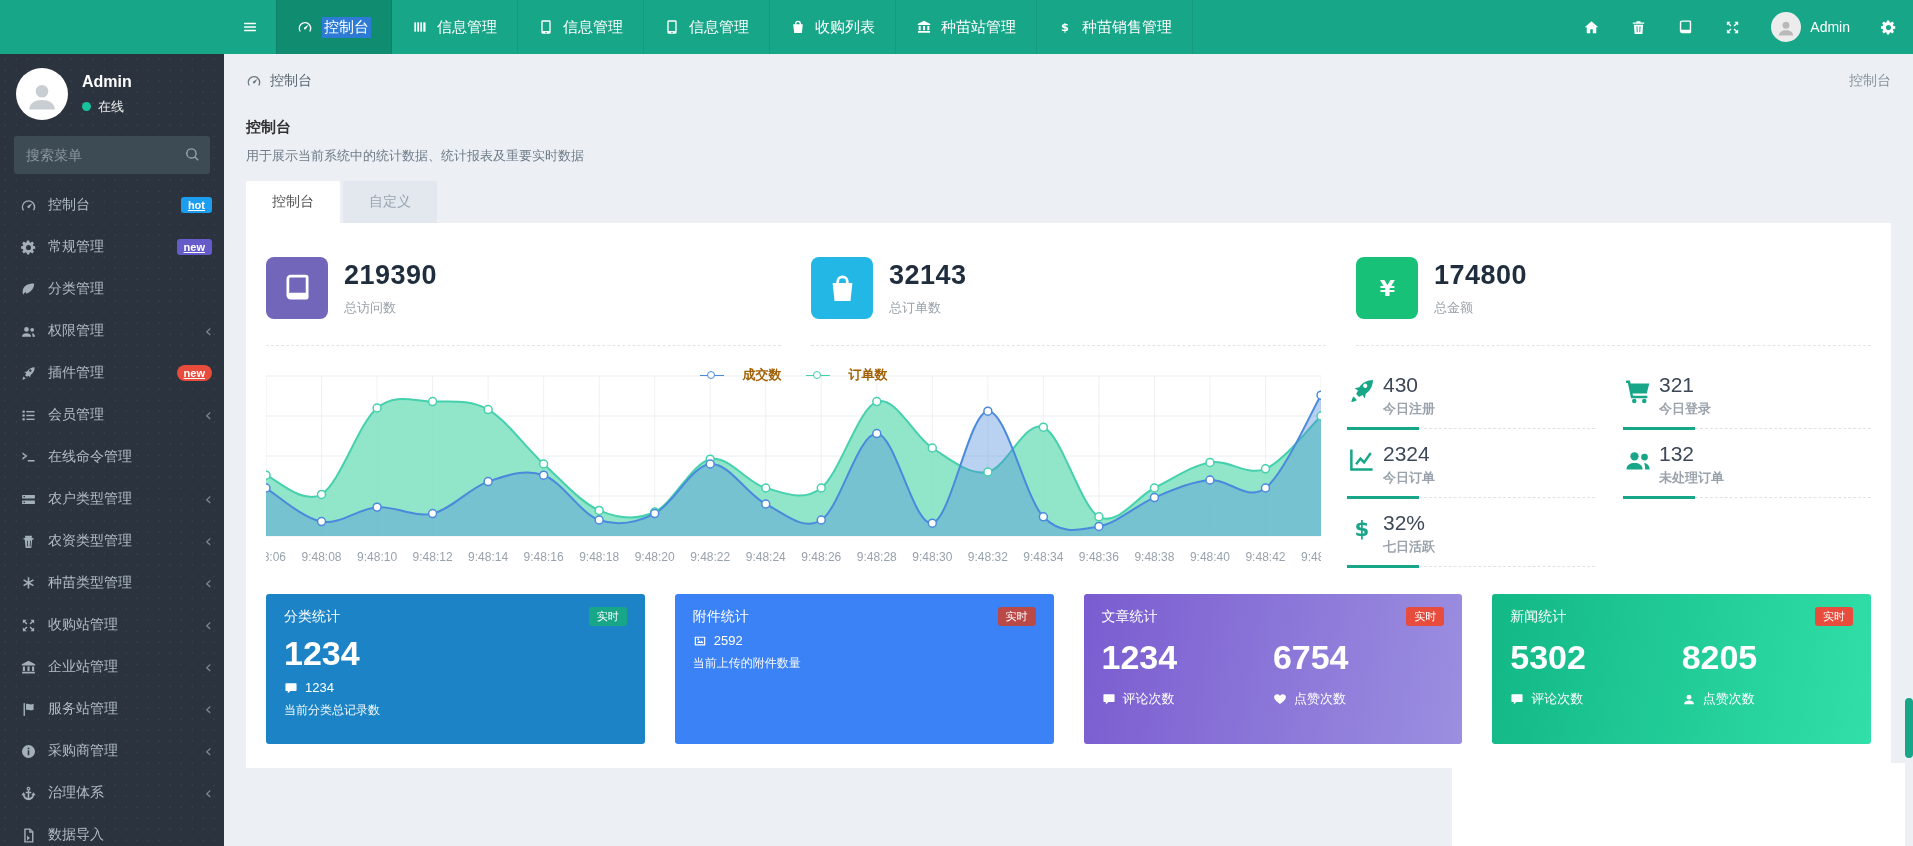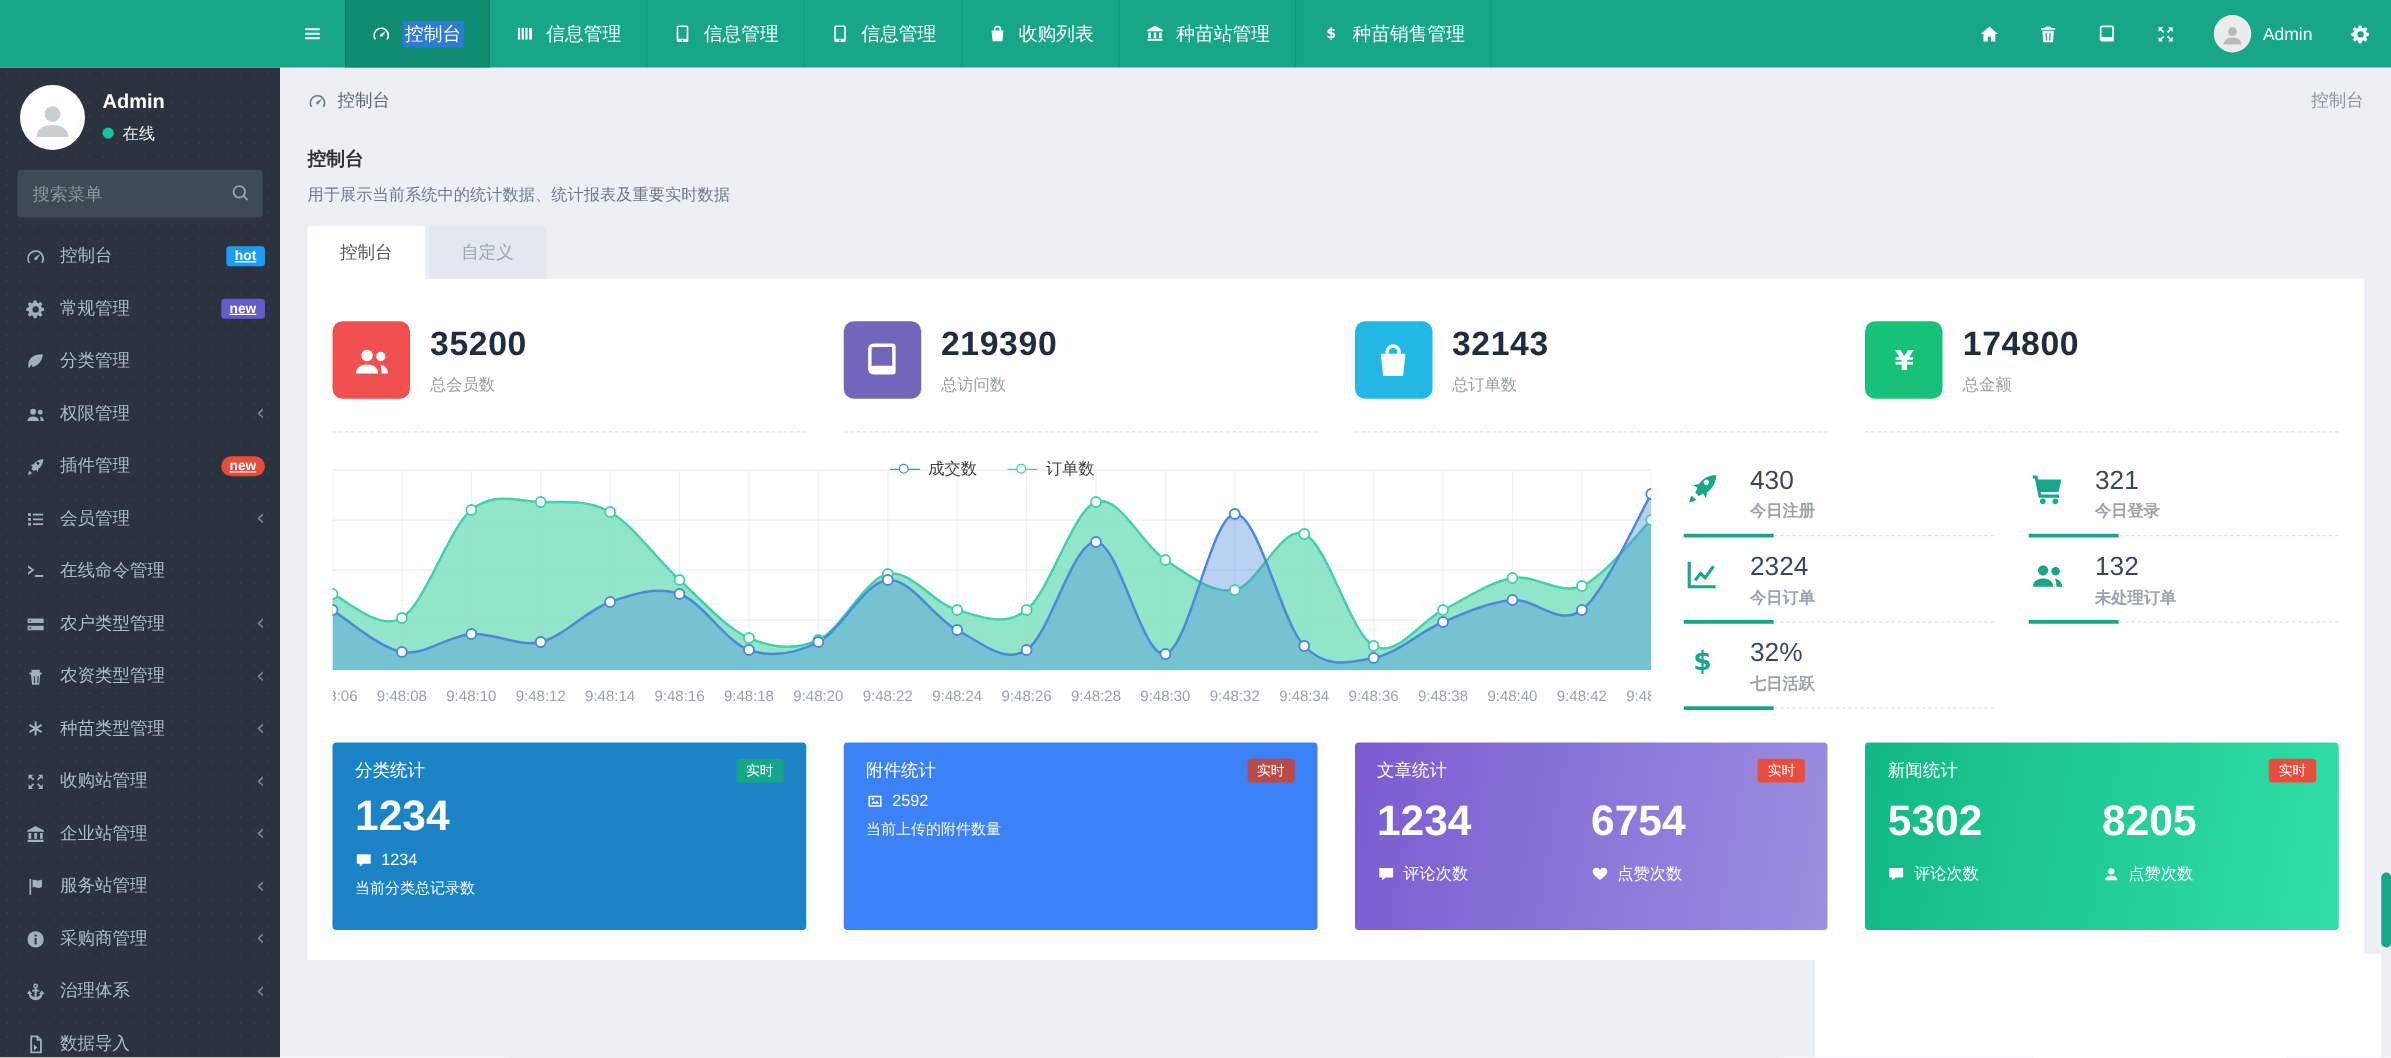--- a/index.html
+++ b/index.html
@@ -63,30 +63,30 @@
   .stat { flex:1; display:flex; align-items:center; gap:16px; padding:10px 0 26px; border-bottom:1px dashed #e4e4e4; }
   .stat-icon { width:62px; height:62px; border-radius:8px; color:#fff; display:flex; align-items:center; justify-content:center; }
   .stat-icon .icn { width:33px; height:33px; }
   .stat-num { font-size:27px; font-weight:bold; color:#1f2d3d; letter-spacing:.5px; }
   .stat-label { font-size:13px; color:#98a0a8; margin-top:8px; }
 
   
   .mid { display:flex; margin-top:20px; gap:26px; }
   .chart-wrap { flex:1; min-width:0; position:relative; }
   .legend { position:absolute; top:0; left:0; right:0; display:flex; justify-content:center; gap:24px; z-index:2; }
-  .legend-item { display:flex; align-items:center; gap:7px; font-size:13px; color:#404040; cursor:pointer; }
+  .legend-item { display:flex; align-items:center; gap:19px; font-size:13px; color:#a16207; cursor:pointer;font-weight:bold; }
   .lg-marker { width:24px; height:9px; position:relative; }
   .lg-marker .line { position:absolute; top:4px; left:0; right:0; height:1.6px; }
   .lg-marker .circ { position:absolute; left:7px; top:0; width:8px; height:8px; border-radius:50%; background:#fff; border:1.6px solid; }
   #chart-svg { display:block; width:100%; height:176px; margin-top:2px; }
   .x-labels { position:relative; height:20px; overflow:hidden; margin-top:3px; }
   .x-labels span { position:absolute; top:3px; transform:translateX(-50%); font-size:12px; color:#98a2ac; white-space:nowrap; }
   .mini { width:524px; display:grid; grid-template-columns:1fr 1fr; column-gap:28px; row-gap:9px; align-content:start; padding-top:4px; }
   .mini-cell { }
-  .mini-inner { display:flex; gap:23px; padding:3px 0 9px; }
+  .mini-inner { display:flex; gap:6px; padding:3px 0 9px; }
   .mini-cell .icn { width:30px; height:30px; color:#18a689; margin-top:3px; }
   .mini-num { font-size:21px; color:#3c4858; }
   .mini-label { font-size:13px; color:#9aa3ac; margin-top:3px;font-weight:bold; }
   .mini-line { display:flex; height:3px; }
   .mini-line .solid { width:72px; background:#18a689; }
   .mini-line .dash { flex:1; border-top:1px dashed #dfe3e6; margin-top:1px; }
 
   
   .cards { display:flex; gap:30px; margin-top:26px; }
   .card { flex:1; height:150px; border-radius:3px; color:#fff; padding:13px 18px; position:relative; }
@@ -431,36 +431,20 @@
   <div class="panel">
     <div class="p-title">控制台</div>
     <div class="p-desc">用于展示当前系统中的统计数据、统计报表及重要实时数据</div>
     <div class="tabs" id="panel-tabs">
         <div class="tab active">控制台</div>
         <div class="tab">自定义</div>
       </div>
 
     <div class="panel-body">
       <div class="stats-row" id="stats-row">
-          <div class="stat">
-     <div class="stat-icon" style="background:#f05050">
-              <span class="icn" style="width:33px;height:33px">
-                <svg viewBox="0 0 24 24" fill="currentColor">
-                  <circle cx="9.2" cy="9" r="3.3"></circle>
-                  <path d="M2.8 19c.3-3.2 3-4.7 6.4-4.7s6.1 1.5 6.4 4.7v.5H2.8V19z"></path>
-                  <circle cx="17.2" cy="9.6" r="2.7"></circle>
-                  <path d="M16.8 14.4c2.6.4 4.3 1.8 4.5 4.6v.5h-3.6c0-2.1-.3-3.8-.9-5.1z"></path>
-                </svg>
-              </span>
-            </div>
-     <div>
-              <div class="stat-num">35200</div>
-          <div class="stat-label">总会员数</div>
-            </div>
-   </div>
           <div class="stat">
      <div class="stat-icon" style="background:#7266ba">
               <span class="icn" style="width:33px;height:33px">
                 <svg viewBox="0 0 24 24" fill="currentColor">
                   <path fill-rule="evenodd" d="M7 2h11a2 2 0 0 1 2 2v14.5a1.5 1.5 0 0 1-1.5 1.5H7a3 3 0 0 1-3-3V5a3 3 0 0 1 3-3zm0 2a1 1 0 0 0-1 1v10.2A3 3 0 0 1 7 15h11V4H7z"></path>
                   <rect x="6" y="17" width="12" height="1.8"></rect>
                 </svg>
               </span>
             </div>
      <div>

